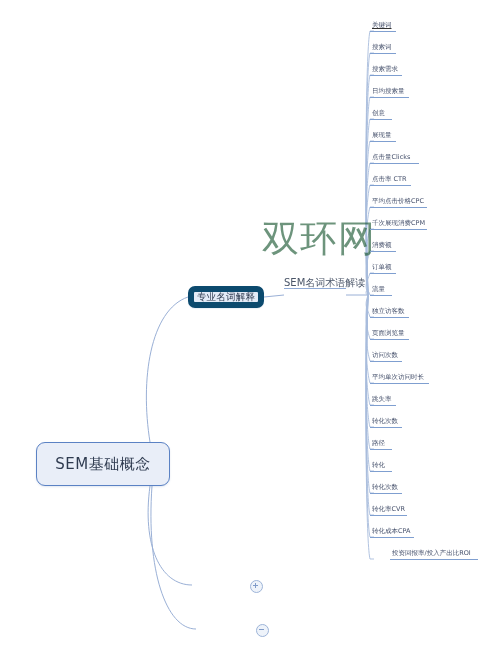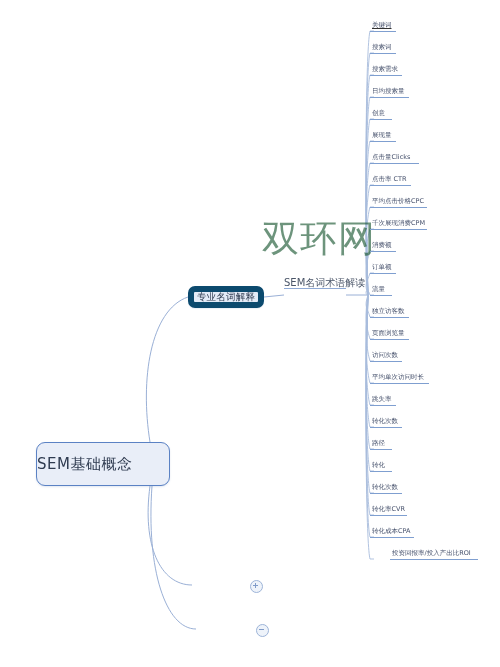--- a/index.html
+++ b/index.html
@@ -38,21 +38,21 @@
     left: 36px;
     top: 442px;
     width: 134px;
     height: 44px;
     box-sizing: border-box;
     border: 1.6px solid #5b82c4;
     border-radius: 9px;
     background: #e9eef8;
     display: flex;
     align-items: center;
-    justify-content: flex-start;
+    justify-content: center;
     box-shadow: 0 1px 2px rgba(90,120,180,0.18);
   }
   .root-label {
     font-size: 15px;
     letter-spacing: 0.5px;
     color: #2f3b50;
     white-space: nowrap;
   }
 
   

